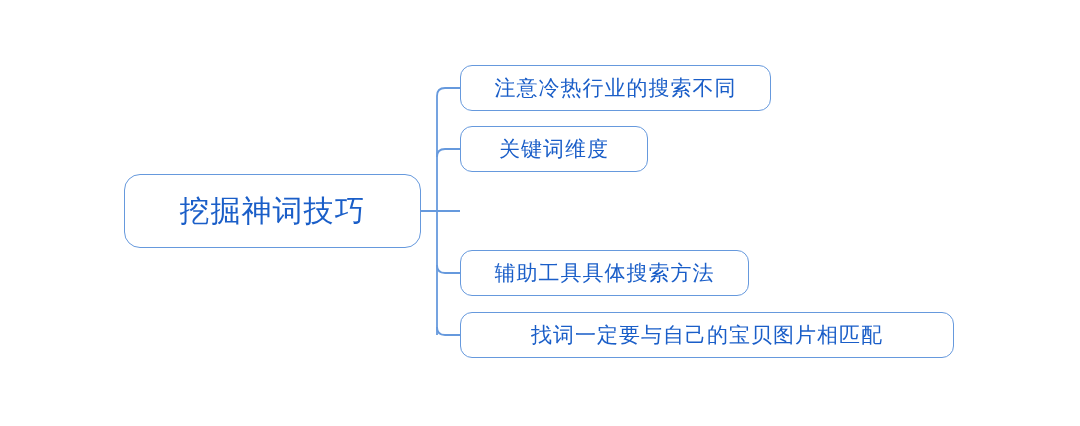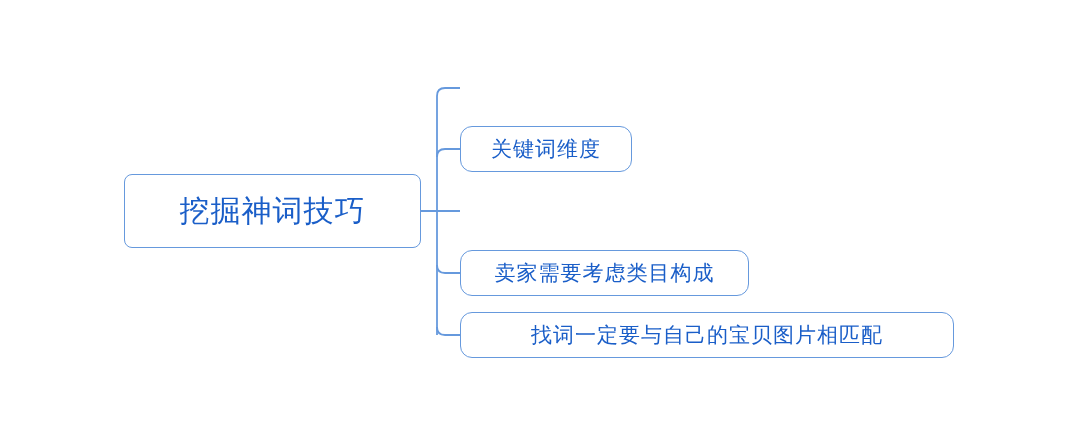--- a/index.html
+++ b/index.html
@@ -26,29 +26,29 @@
     justify-content: center;
     color: #1a5ec8;
     white-space: nowrap;
     letter-spacing: 1px;
   }
   .node.root {
     left: 124px;
     top: 174px;
     width: 297px;
     height: 74px;
-    border-radius: 8px;
+    border-radius: 16px;
     font-size: 30px;
   }
   .node.child {
     height: 46px;
     font-size: 21px;
   }
   #child-0 { left: 460px; top: 65px;  width: 311px; }
-  #child-1 { left: 460px; top: 126px; width: 172px; text-align: center; }
+  #child-1 { left: 460px; top: 126px; width: 188px; text-align: center; }
   #child-2 { left: 460px; top: 188px; width: 286px; }
   #child-3 { left: 460px; top: 250px; width: 289px; }
   #child-4 { left: 460px; top: 312px; width: 494px; }
 
   #connectors {
     position: absolute;
     left: 0;
     top: 0;
     width: 1080px;
     height: 426px;
@@ -72,21 +72,22 @@
 
     <path d="M 437 211 L 460 211" fill="none" stroke="#6699dd" stroke-width="1.8"></path>
 
     <path d="M 437 265 Q 437 273 445 273 L 460 273" fill="none" stroke="#6699dd" stroke-width="1.8"></path>
 
     <path d="M 437 327 Q 437 335 445 335 L 460 335" fill="none" stroke="#6699dd" stroke-width="1.8"></path>
   </svg>
 
   <div class="node root">挖掘神词技巧</div>
 
+  <div class="node child" id="child-0">注意冷热行业的搜索不同</div>
 
   <div class="node child" id="child-1">关键词维度</div>
 
 
-  <div class="node child" id="child-3">卖家需要考虑类目构成</div>
+  <div class="node child" id="child-3">辅助工具具体搜索方法</div>
 
   <div class="node child" id="child-4">找词一定要与自己的宝贝图片相匹配</div>
 
 </div>
 
 </body></html>

